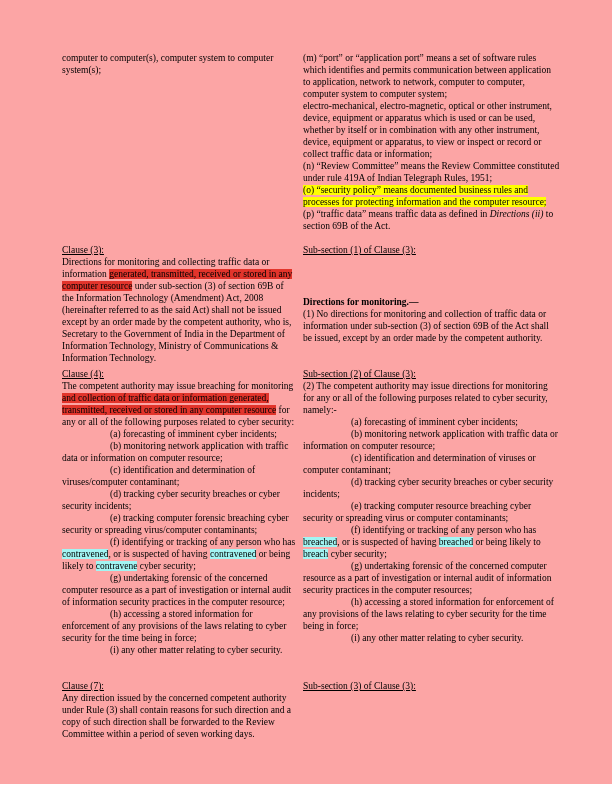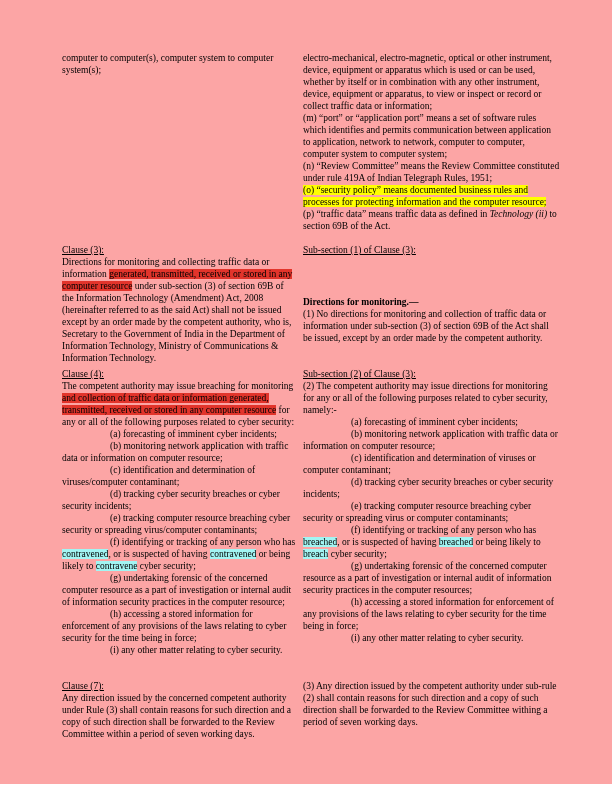--- a/index.html
+++ b/index.html
@@ -37,46 +37,46 @@
 <body>
 
 <div class="page">
   <div class="grid">
 
     <div class="cell">
       <p>computer to computer(s), computer system to computer system(s);</p>
     </div>
 
     <div class="cell">
+      <p>(m) “port” or “application port” means a set of software rules which identifies and permits communication between application to application, network to network, computer to computer, computer system to computer system;</p>
       <p>electro-mechanical, electro-magnetic, optical or other instrument, device, equipment or apparatus which is used or can be used, whether by itself or in combination with any other instrument, device, equipment or apparatus, to view or inspect or record or collect traffic data or information;</p>
-      <p>(m) “port” or “application port” means a set of software rules which identifies and permits communication between application to application, network to network, computer to computer, computer system to computer system;</p>
       <p>(n) “Review Committee” means the Review Committee constituted under rule 419A of Indian Telegraph Rules, 1951;</p>
       <p><span class="hl-yellow">(o) “security policy” means documented business rules and processes for protecting information and the computer resource;</span></p>
-      <p><span>(p) “traffic data” means traffic data as defined in </span><span class="it">Technology (ii)</span><span> to section 69B of the Act.</span></p>
+      <p><span>(p) “traffic data” means traffic data as defined in </span><span class="it">Directions (ii)</span><span> to section 69B of the Act.</span></p>
     </div>
 
     <div class="cell">
       <p class="head">Clause (3):</p>
       <p><span>Directions for monitoring and collecting traffic data or information </span><span class="hl-red">generated, transmitted, received or stored in any computer resource</span><span> under sub-section (3) of section 69B of the Information Technology (Amendment) Act, 2008 (hereinafter referred to as the said Act) shall not be issued except by an order made by the competent authority, who is, Secretary to the Government of India in the Department of Information Technology, Ministry of Communications &amp; Information Technology.</span></p>
     </div>
 
     <div class="cell">
       <p class="head">Sub-section (1) of Clause (3):</p>
       <p class="subhead-bold">Directions for monitoring.—</p>
       <p>(1) No directions for monitoring and collection of traffic data or information under sub-section (3) of section 69B of the Act shall be issued, except by an order made by the competent authority.</p>
     </div>
 
     <div class="cell">
       <p class="head">Clause (4):</p>
       <p><span>The competent authority may issue breaching for monitoring </span><span class="hl-red">and collection of traffic data or information generated, transmitted, received or stored in any computer resource</span><span> for any or all of the following purposes related to cyber security:</span></p>
       <p class="li">(a) forecasting of imminent cyber incidents;</p>
       <p class="li">(b) monitoring network application with traffic data or information on computer resource;</p>
       <p class="li">(c) identification and determination of viruses/computer contaminant;</p>
       <p class="li">(d) tracking cyber security breaches or cyber security incidents;</p>
-      <p class="li">(e) tracking computer resource breaching cyber security or spreading virus/computer contaminants;</p>
+      <p class="li">(e) tracking computer forensic breaching cyber security or spreading virus/computer contaminants;</p>
       <p class="li"><span>(f) identifying or tracking of any person who has </span><span class="hl-cyan">contravened</span><span>, or is suspected of having </span><span class="hl-cyan">contravened</span><span> or being likely to </span><span class="hl-cyan">contravene</span><span> cyber security;</span></p>
       <p class="li">(g) undertaking forensic of the concerned computer resource as a part of investigation or internal audit of information security practices in the computer resource;</p>
       <p class="li">(h) accessing a stored information for enforcement of any provisions of the laws relating to cyber security for the time being in force;</p>
       <p class="li">(i) any other matter relating to cyber security.</p>
     </div>
 
     <div class="cell">
       <p class="head">Sub-section (2) of Clause (3):</p>
       <p>(2) The competent authority may issue directions for monitoring for any or all of the following purposes related to cyber security, namely:-</p>
       <p class="li">(a) forecasting of imminent cyber incidents;</p>
@@ -89,17 +89,17 @@
       <p class="li">(h) accessing a stored information for enforcement of any provisions of the laws relating to cyber security for the time being in force;</p>
       <p class="li">(i) any other matter relating to cyber security.</p>
     </div>
 
     <div class="cell">
       <p class="head">Clause (7):</p>
       <p>Any direction issued by the concerned competent authority under Rule (3) shall contain reasons for such direction and a copy of such direction shall be forwarded to the Review Committee within a period of seven working days.</p>
     </div>
 
     <div class="cell">
-      <p>(3) Any direction issued by the competent authority under sub-rule (2) shall contain reasons for such direction and a copy of such direction shall be forwarded to the Review Committee withing a period of seven working days.</p>
+      <p class="head">Sub-section (3) of Clause (3):</p>
     </div>
 
   </div>
 </div>
 
 </body></html>

